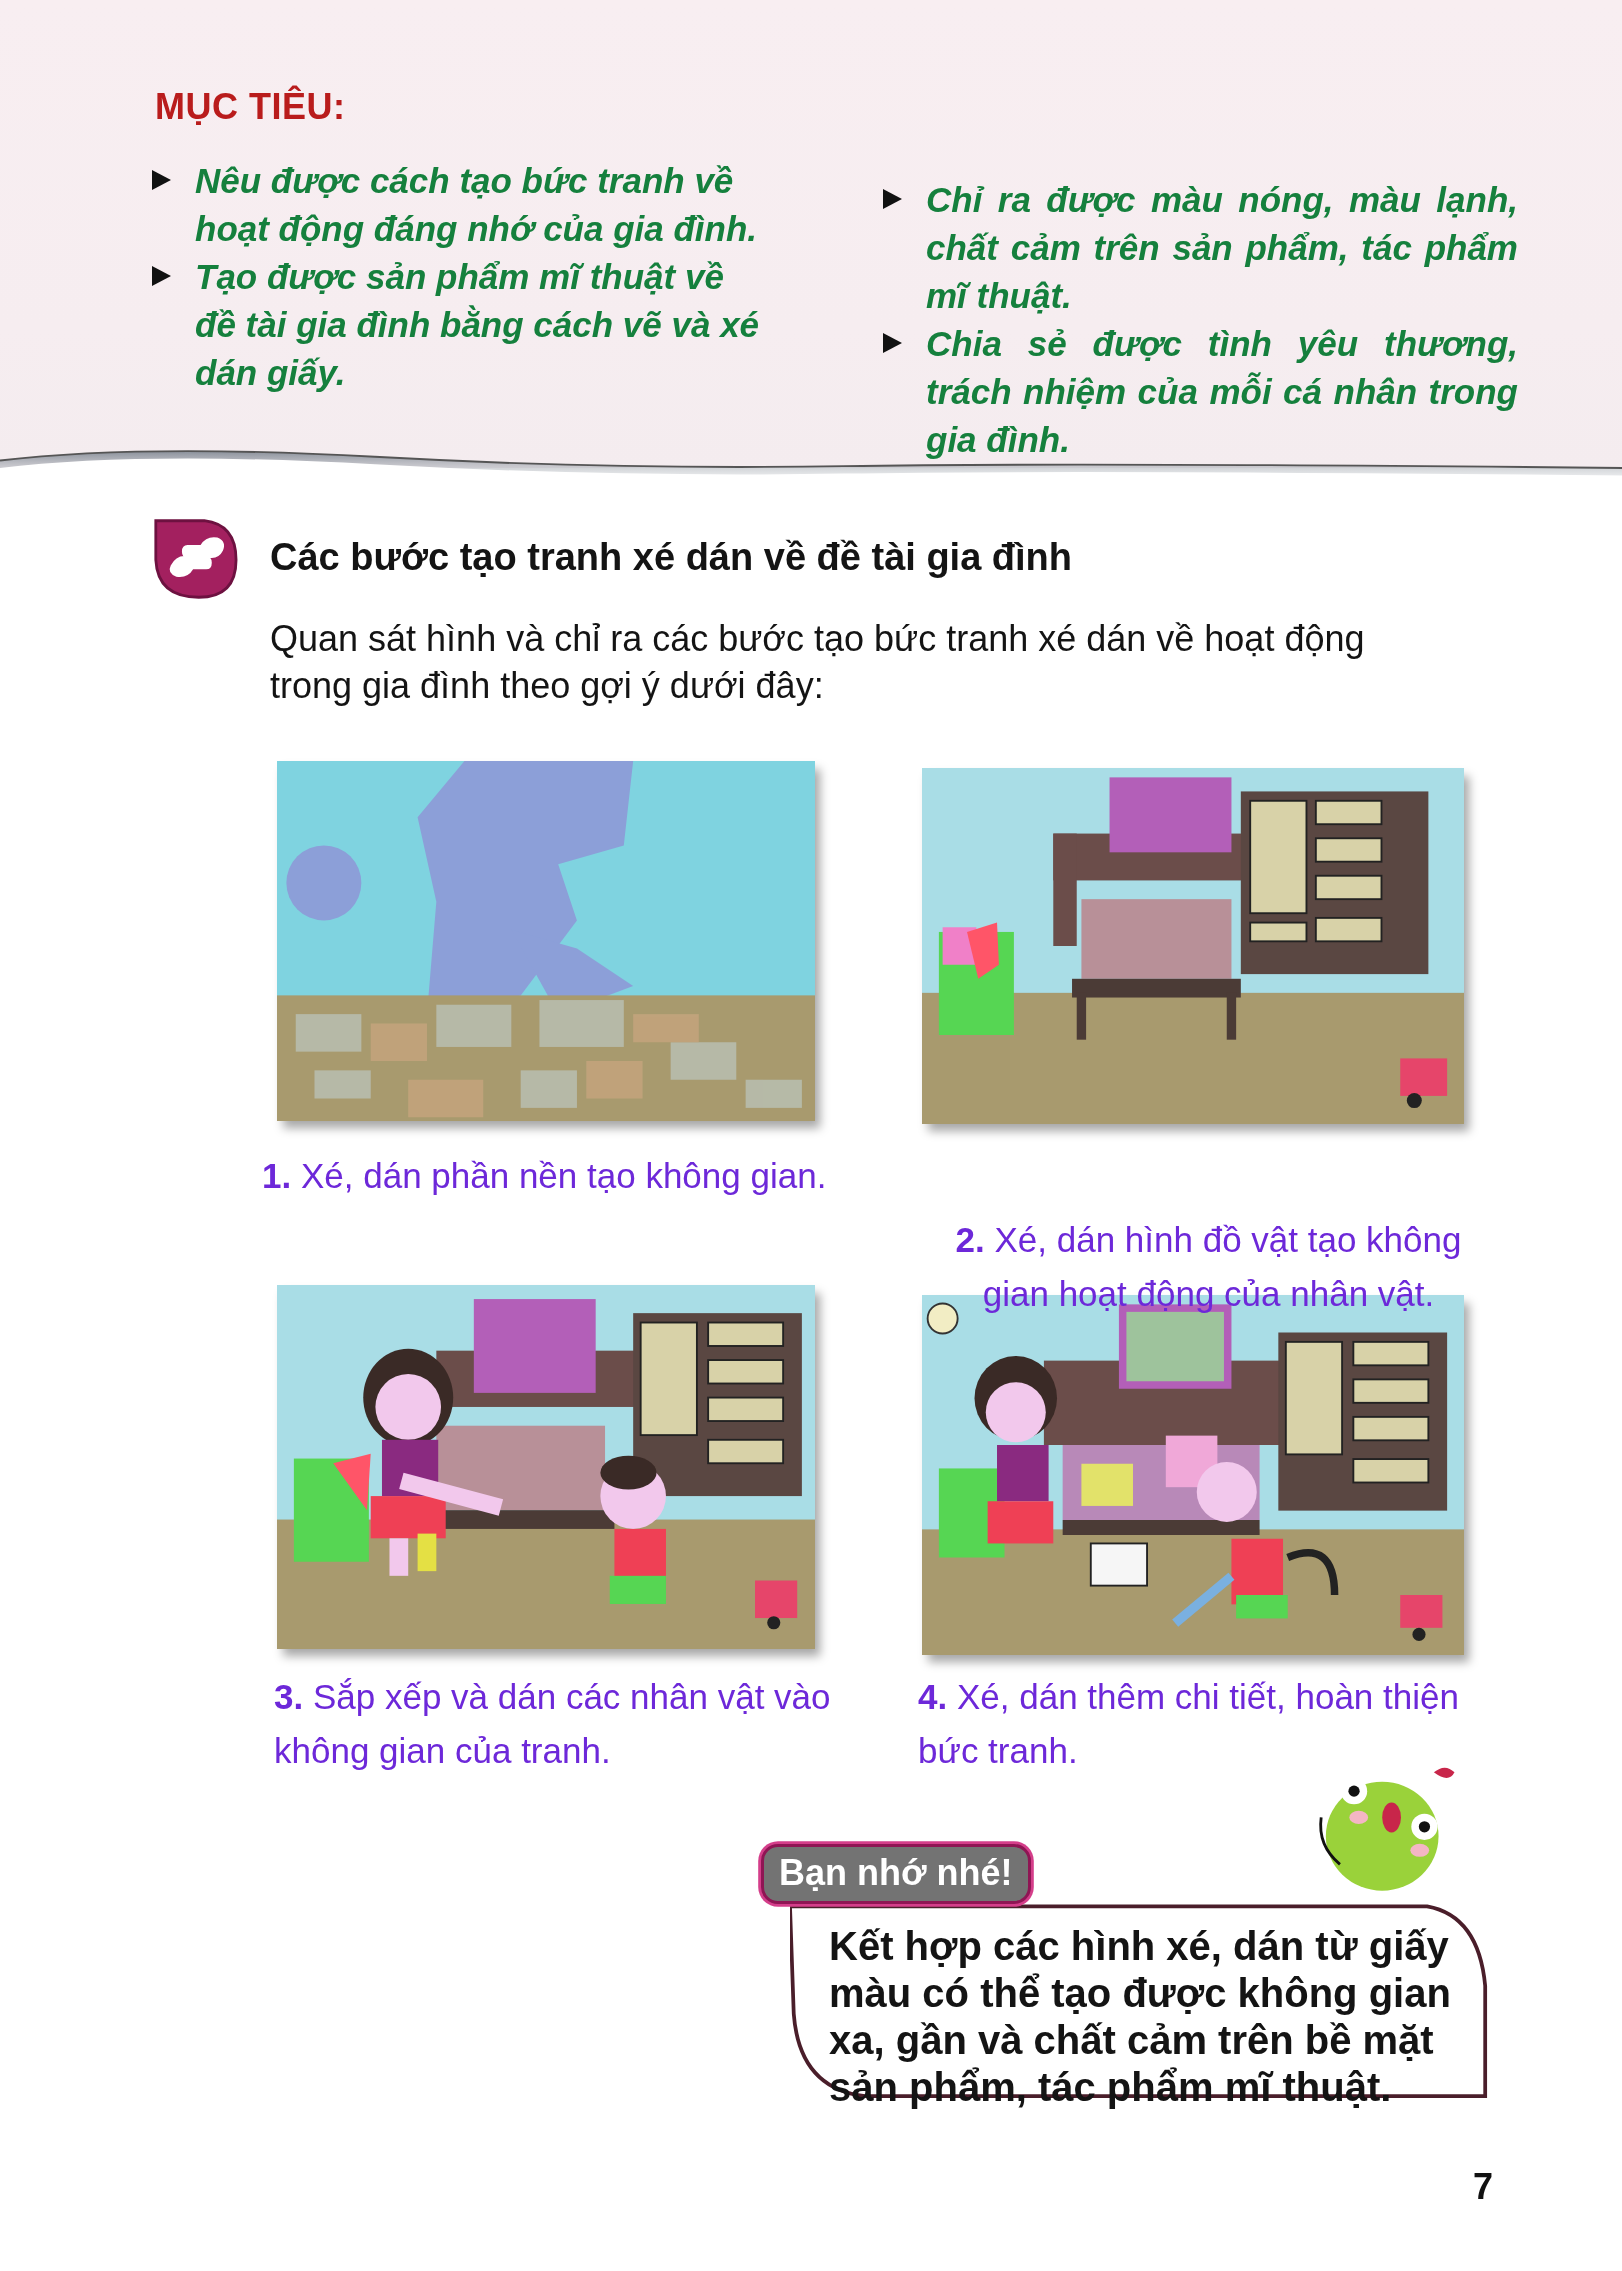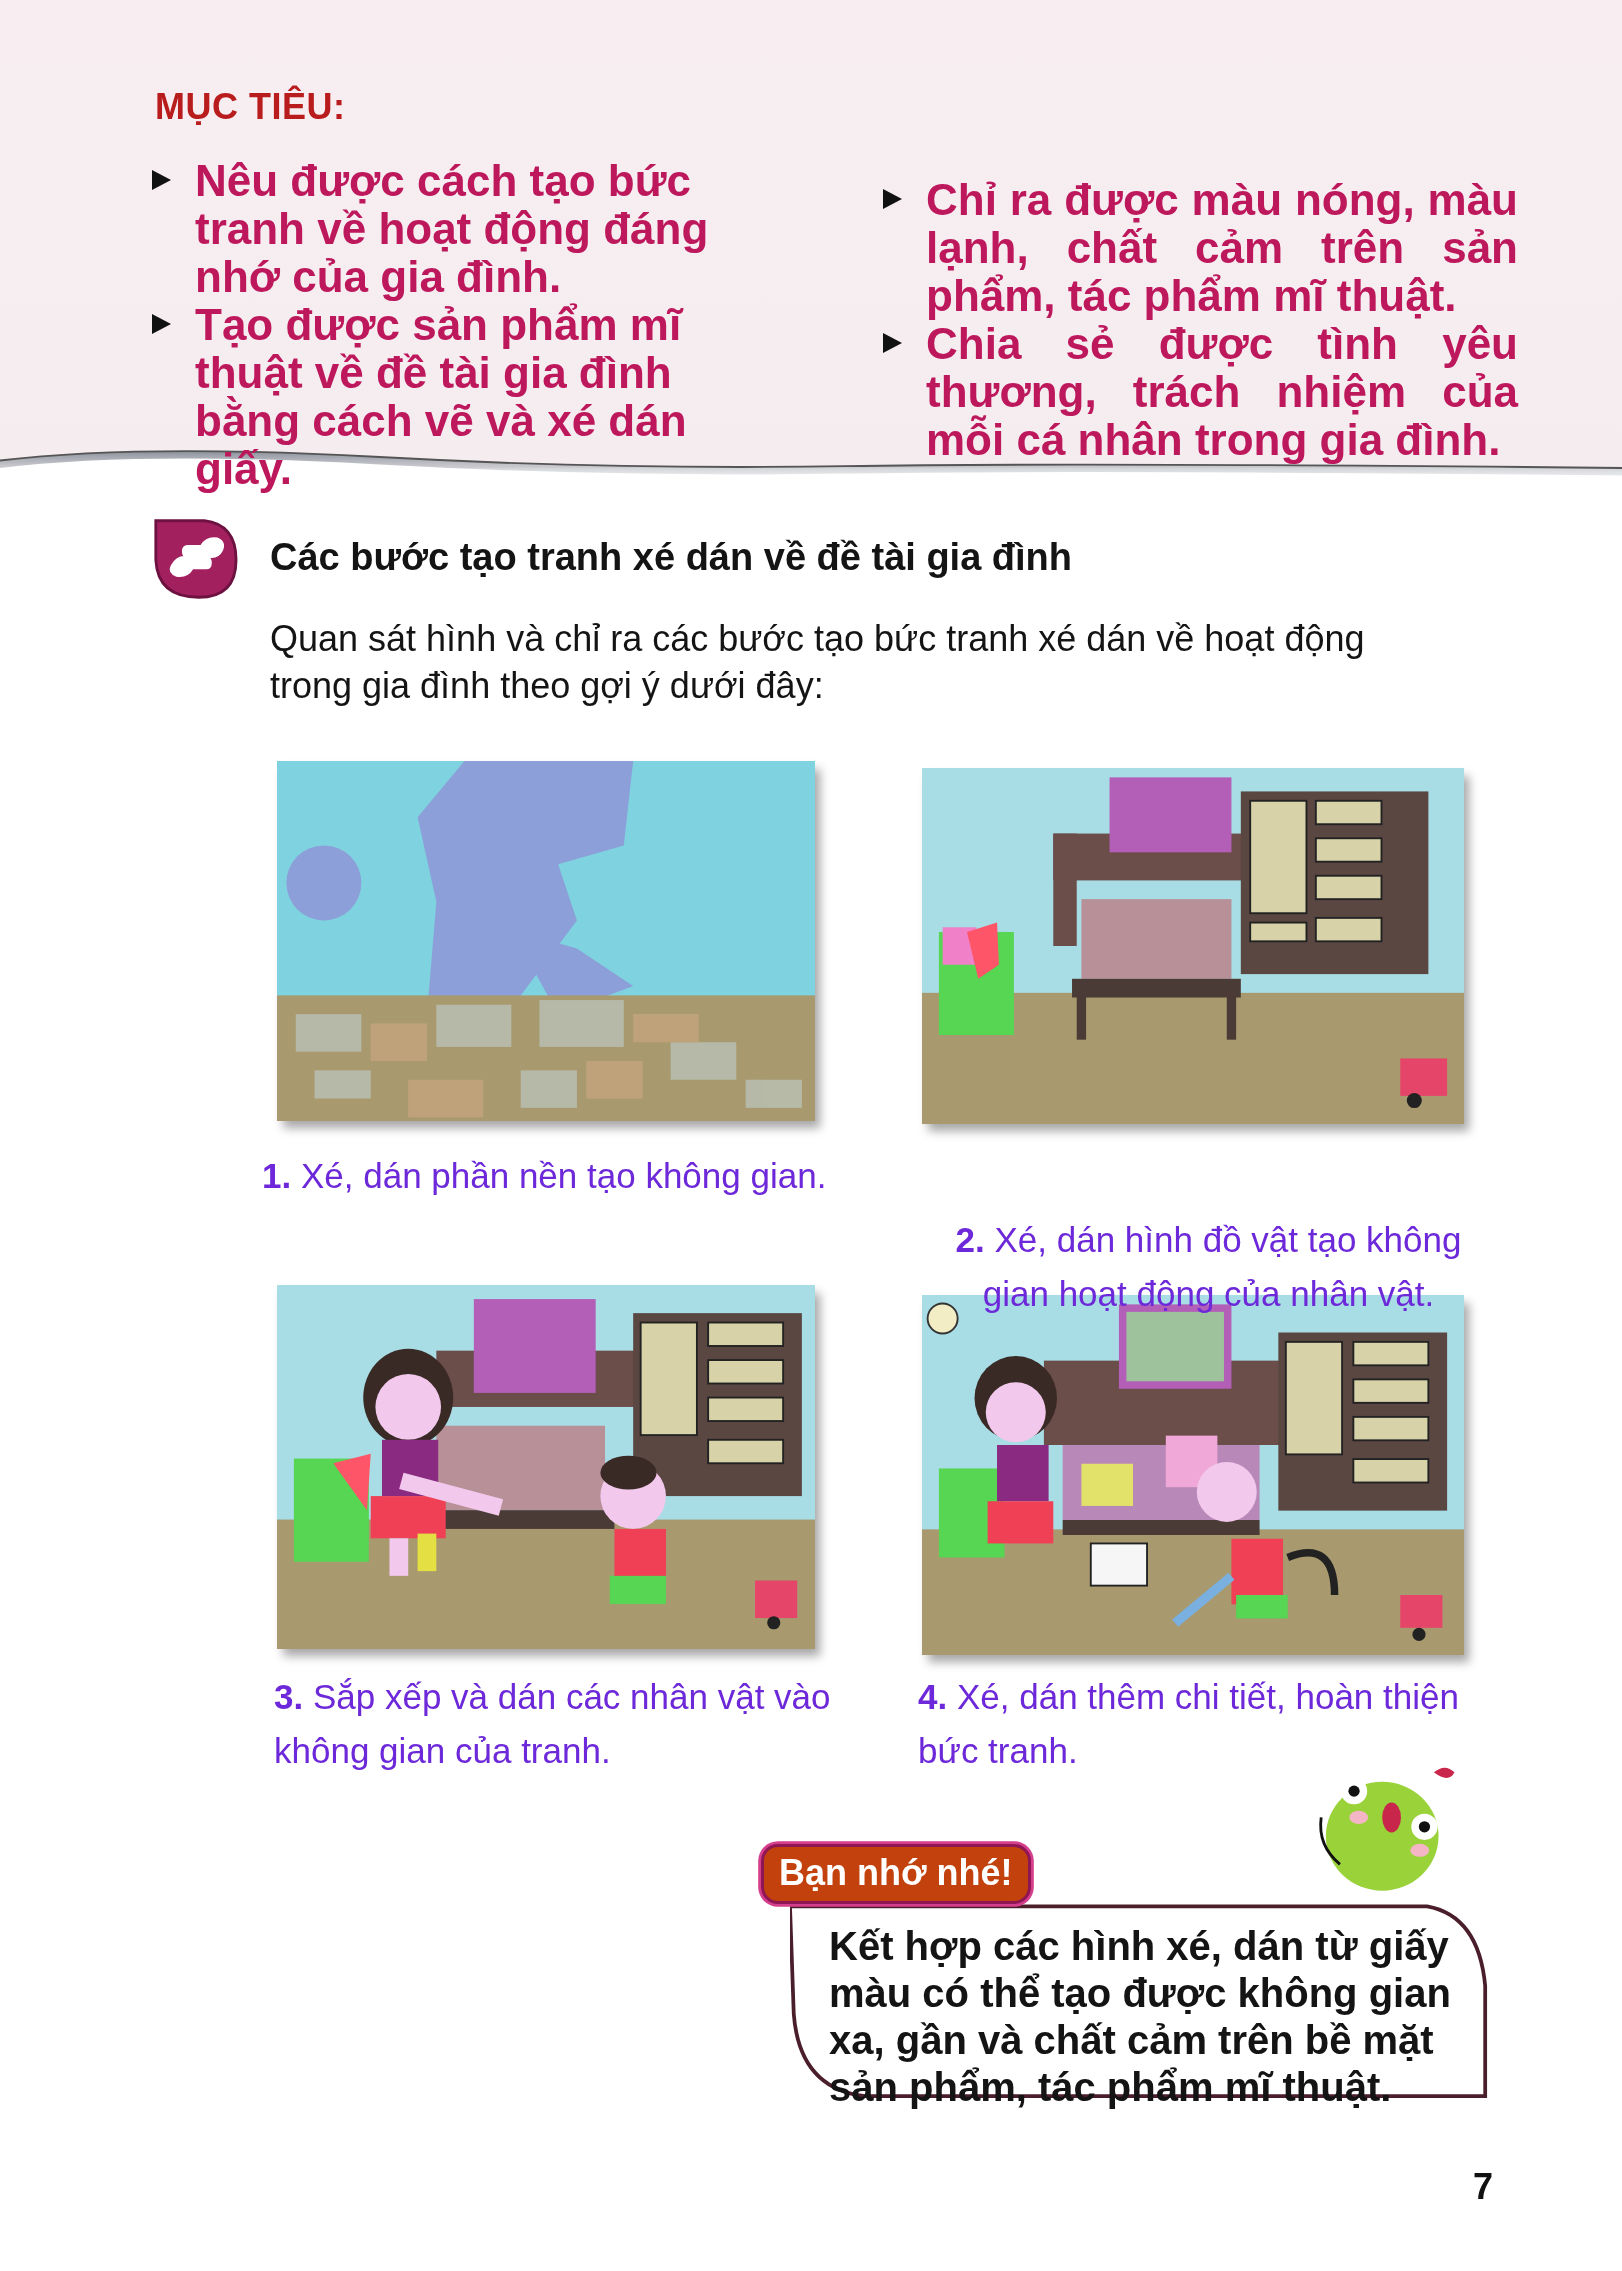--- a/index.html
+++ b/index.html
@@ -13,21 +13,21 @@
     position:absolute; left:0; top:0; width:1623px; height:468px;
     background:linear-gradient(180deg,#f8eef1 0%,#f6edf0 70%,#f4ecef 100%);
   }
   .tear {
     position:absolute; left:0; top:440px; width:1623px; height:56px;
   }
   .objectives-title {
     position:absolute; left:155px; top:86px;
     font-weight:bold; font-size:36px; color:#b91c1c; letter-spacing:0.5px;
   }
-  .obj-col { position:absolute; font-weight:bold; font-size:44px; line-height:48px; color:#be185d; }
+  .obj-col { position:absolute; font-style:italic; font-weight:bold; font-size:35px; line-height:48px; color:#15803d; }
   .obj-col.left { left:150px; top:157px; width:618px; }
   .obj-col.right { left:881px; top:176px; width:637px; text-align:justify; }
   .obj-item { position:relative; padding-left:45px; margin-bottom:0; }
   .obj-item .tri {
     position:absolute; left:1.9px; top:13px; width:0; height:0;
     border-top:10.3px solid transparent; border-bottom:10.3px solid transparent;
     border-left:19px solid #111;
   }
   .section-icon { position:absolute; left:150px; top:517px; width:90px; height:84px; }
   .section-title {
@@ -50,21 +50,21 @@
   .note-box {
     position:absolute; left:790px; top:1883px; width:698px; height:215px;
   }
   .note-text {
     position:absolute; left:829px; top:1923px; width:637px;
     font-weight:bold; font-size:40px; line-height:47px; color:#141414;
   }
   .note-badge {
     position:absolute; left:761px; top:1844px; height:54px;
     padding:0 15px;
-    background:#c2410c; border:3.7px solid #8f1554; border-radius:17px;
+    background:#737373; border:3.7px solid #8f1554; border-radius:17px;
     color:#fff; font-weight:bold; font-size:36px; line-height:52px;
     box-shadow:0 0 0 2.8px #d43e8a;
   }
   .mascot { position:absolute; left:1293px; top:1761px; width:169px; height:141px; }
   .page-number {
     position:absolute; left:1473px; top:2166px;
     font-weight:bold; font-size:36px; color:#111;
   }
 </style>
 </head>

